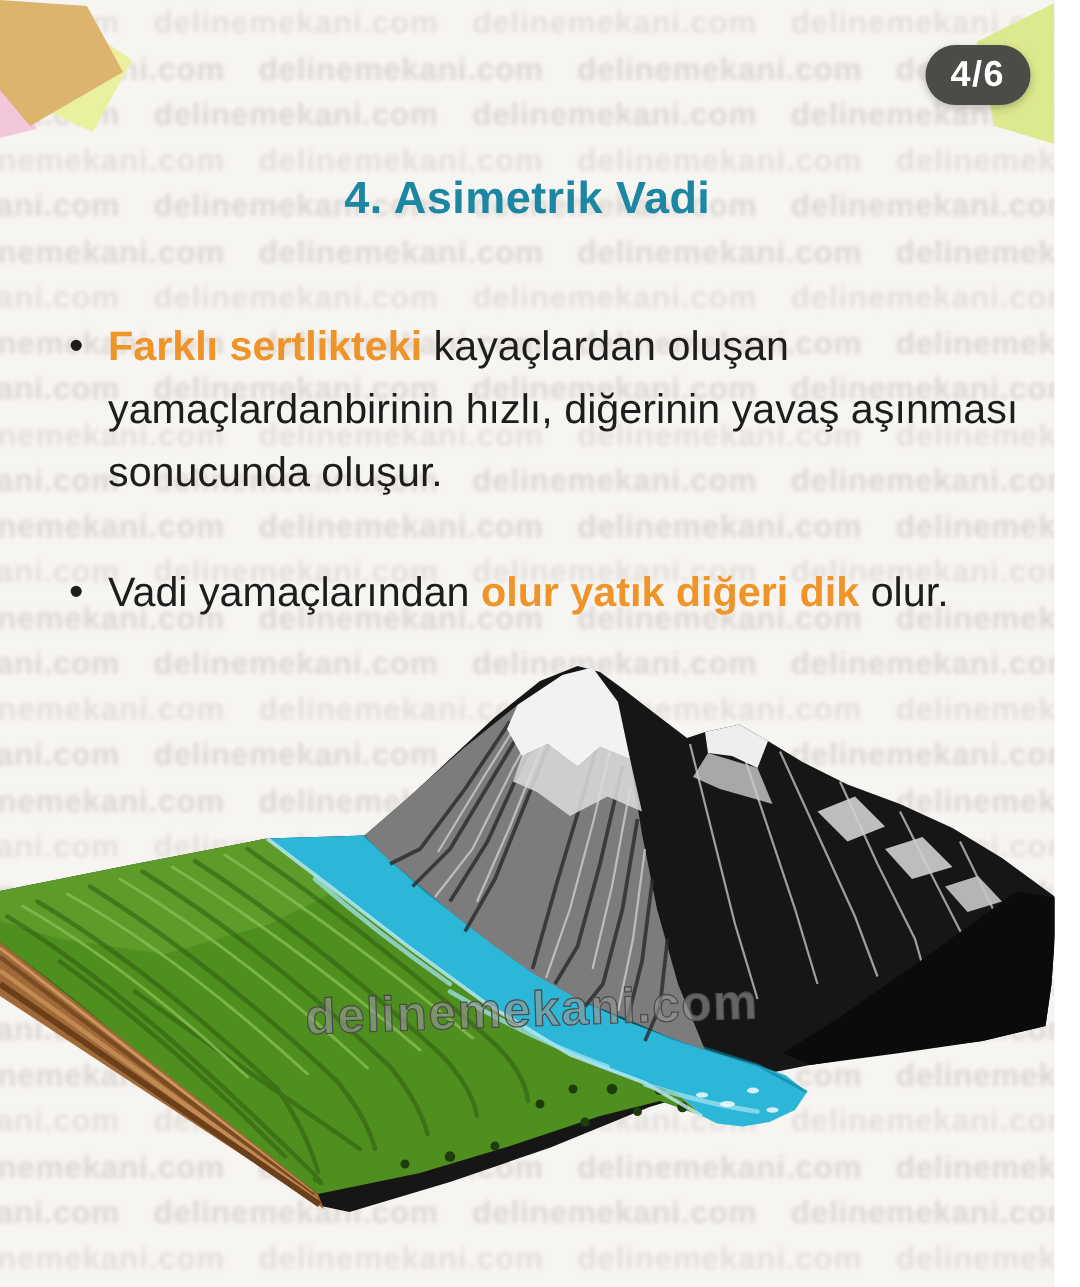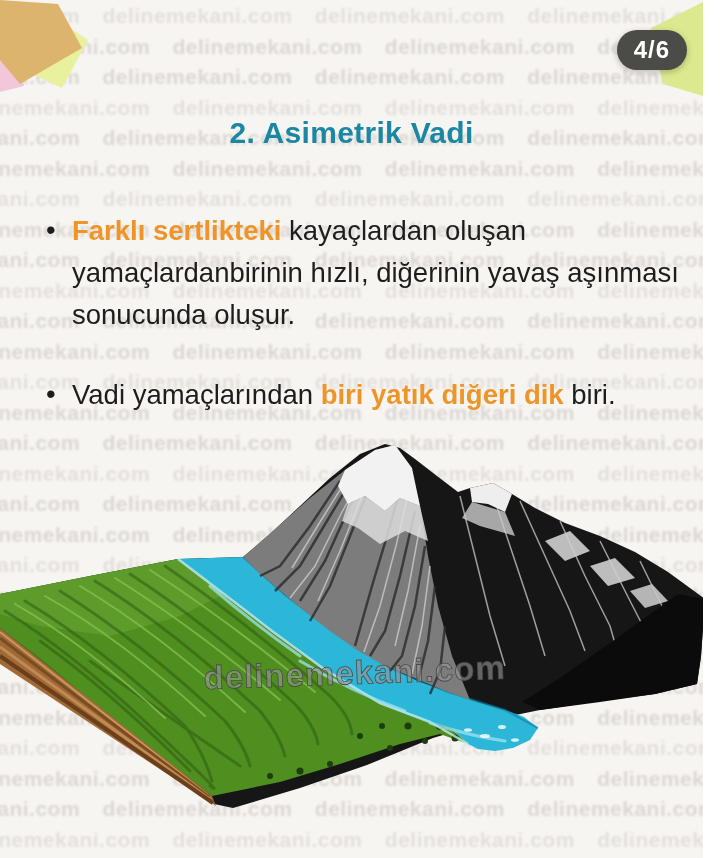--- a/index.html
+++ b/index.html
@@ -75,25 +75,25 @@
     <polygon points="38,6 88,40 62,88 14,66" fill="#e9f09e"></polygon>
     <polygon points="0,0 58,4 82,48 20,84 0,60" fill="#dcb46d"></polygon>
   </svg>
 
   <svg class="decor decor-tr" width="70" height="100" viewBox="0 0 70 100">
     <polygon points="18,28 70,2 70,96 30,84" fill="#dde98e"></polygon>
   </svg>
 
   <div class="badge">4/6</div>
 
-  <div class="title">2. Asimetrik Vadi</div>
+  <div class="title">4. Asimetrik Vadi</div>
 
   <ul class="bullets">
       <li class="bullet-item"><span class="hl">Farklı sertlikteki</span><span> kayaçlardan oluşan yamaçlardanbirinin hızlı, diğerinin yavaş aşınması sonucunda oluşur.</span></li>
-      <li class="bullet-item"><span>Vadi yamaçlarından </span><span class="hl">biri yatık diğeri dik</span><span> biri.</span></li>
+      <li class="bullet-item"><span>Vadi yamaçlarından </span><span class="hl">olur yatık diğeri dik</span><span> olur.</span></li>
     </ul>
 
   <div class="figure">
     <svg width="720" height="392" viewBox="0 0 720 392">
 
       <polygon fill="#161616" points="
         0,168 90,150 178,133 243,131 270,108 300,80 330,52 360,28 385,18 400,22 415,33
         437,50 458,66 470,62 493,57 512,68 535,82 565,97 600,110 635,126 668,146 705,173
         701,230 697,258 655,268 600,275 540,284 500,292 433,312 367,339 300,362 233,382
         214,378 150,330 80,283 0,236"></polygon>

